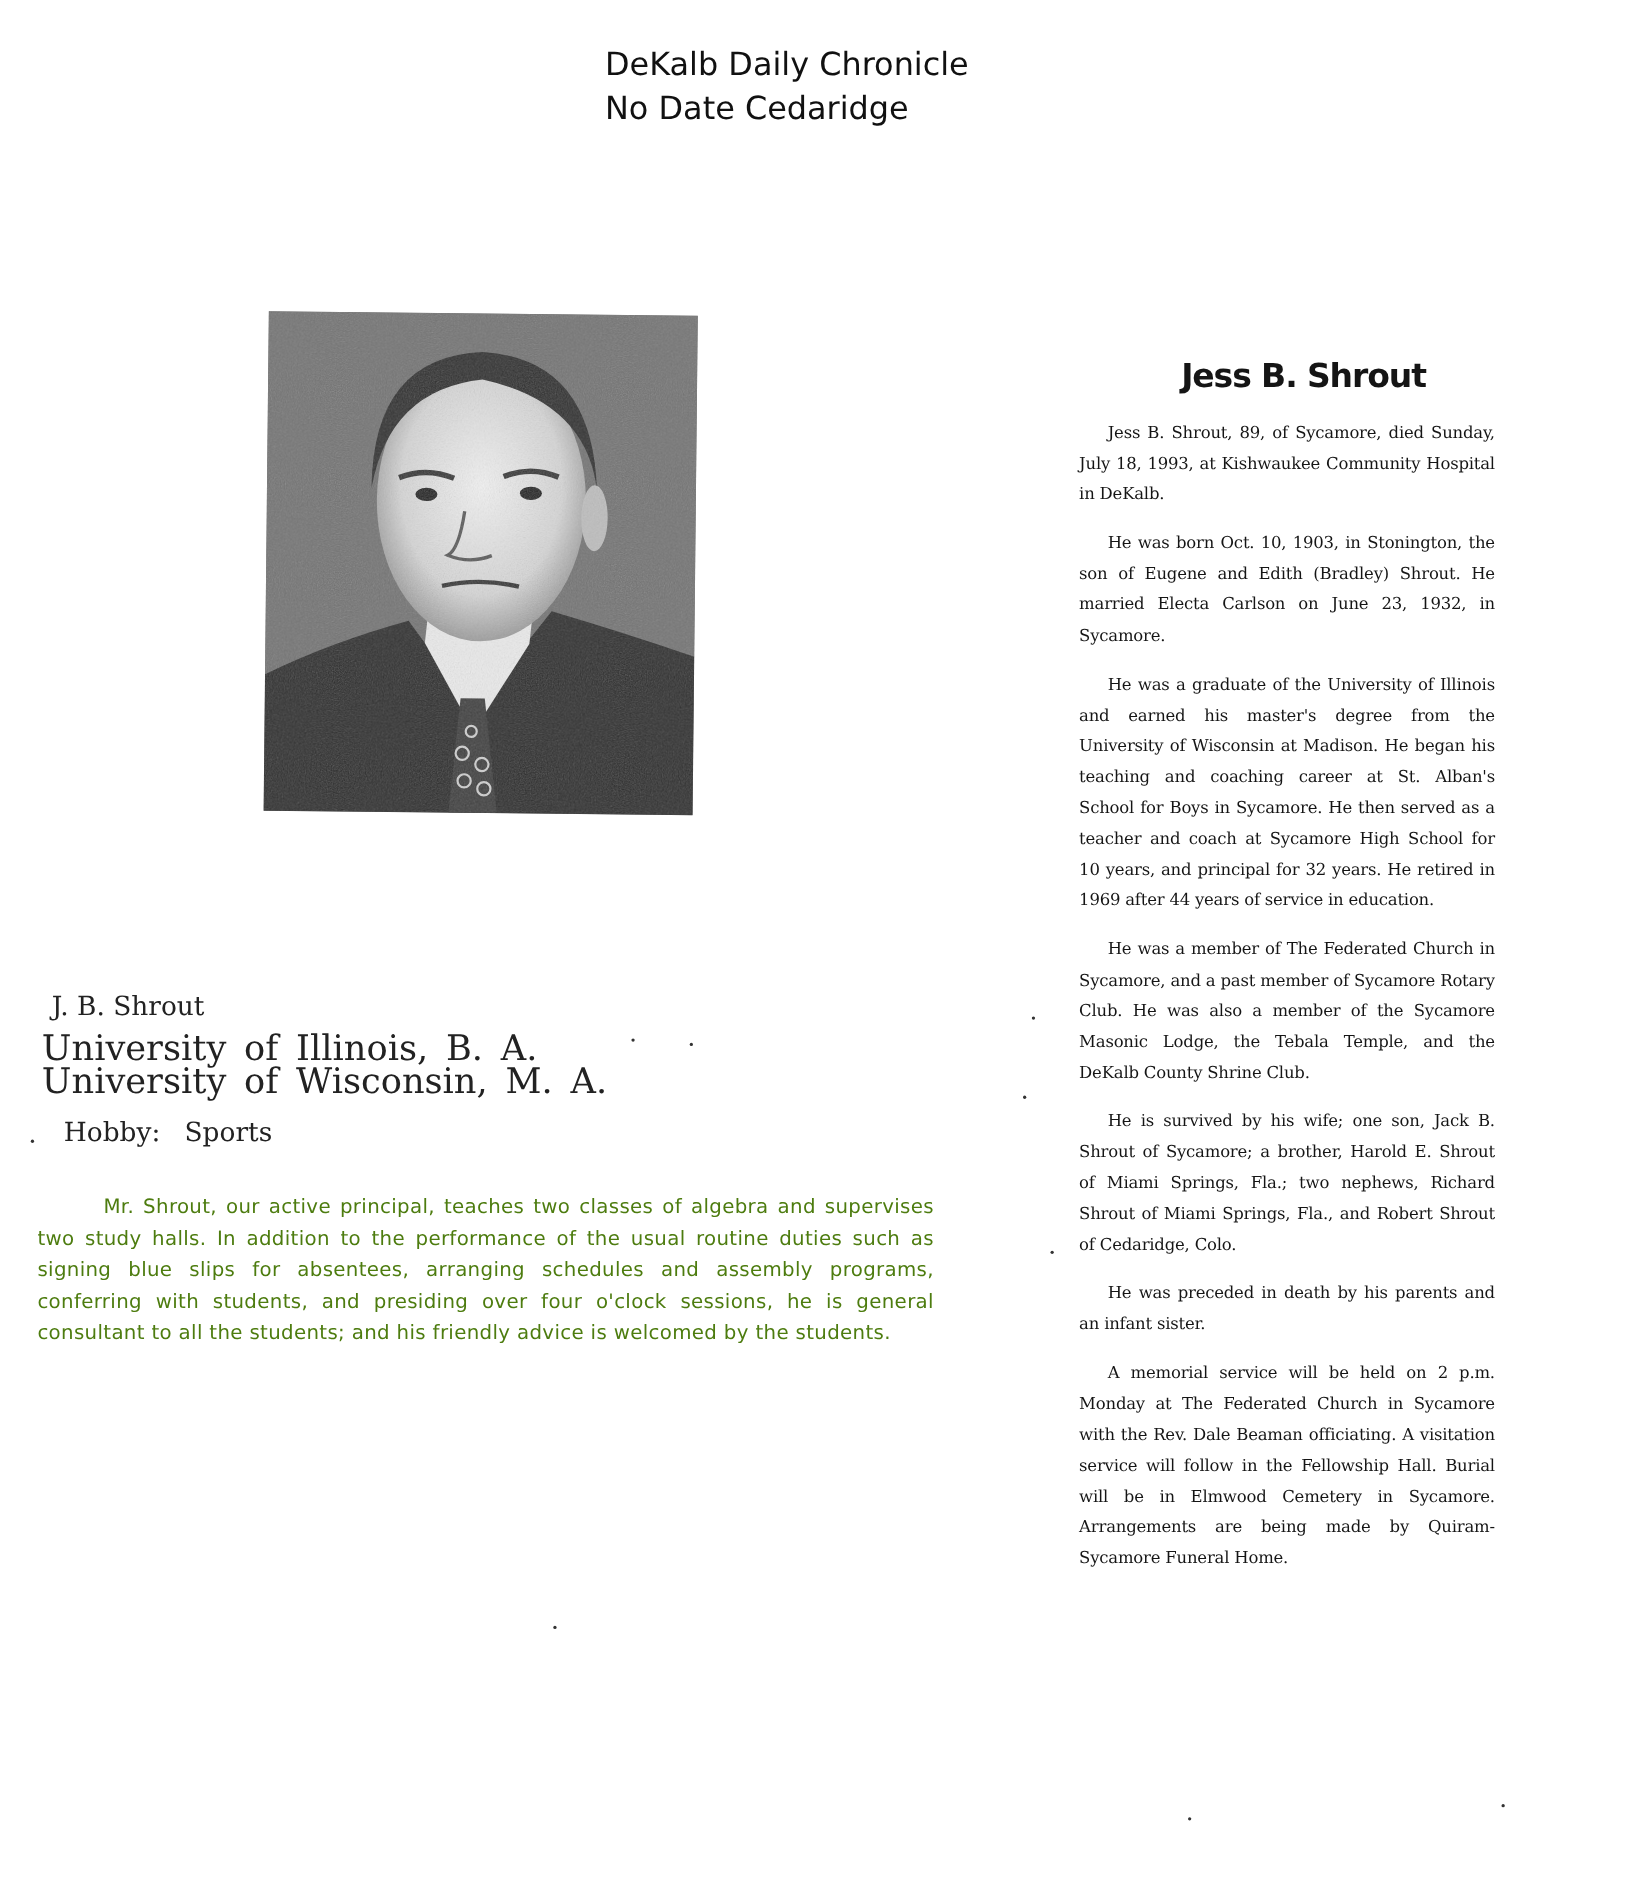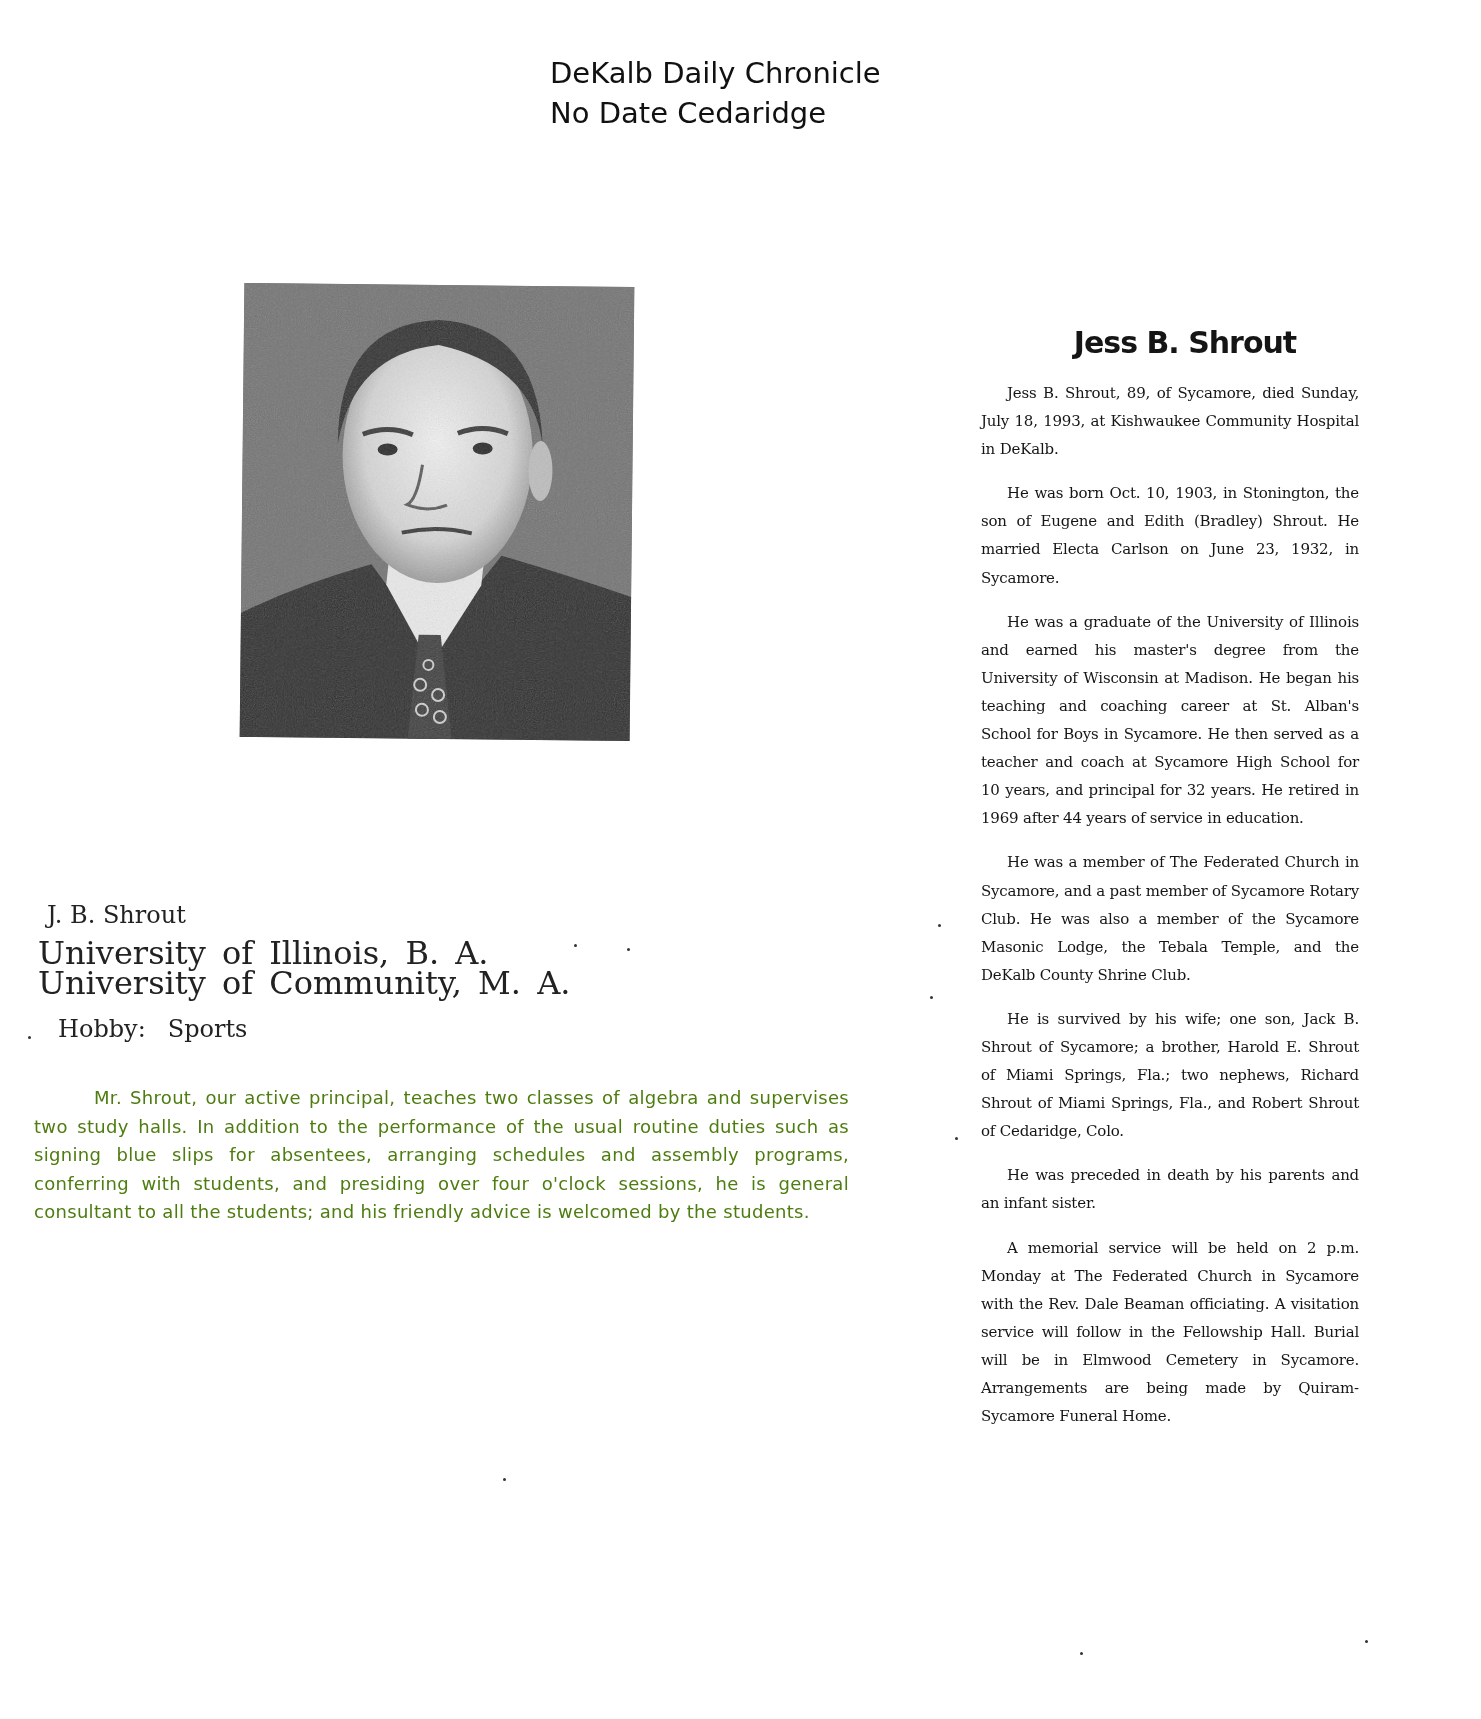--- a/index.html
+++ b/index.html
@@ -1,17 +1,17 @@
 <!DOCTYPE html>
 <html><head>
 <meta charset="utf-8">
 <style>
   html, body { margin:0; padding:0; background:#ffffff; }
   body { width:1481px; height:1719px; position:relative; overflow:hidden; color:#111; }
-  .header { position:absolute; left:550px; top:38px; font-family:"DejaVu Sans", sans-serif; font-size:29px; line-height:40px; color:#111;margin-top:15px; }
+  .header { position:absolute; left:550px; top:38px; font-family:"DejaVu Sans", sans-serif; font-size:29px; line-height:40px; color:#111; }
   .header div { white-space:nowrap; }
 
   .photo { position:absolute; left:242px; top:285px; width:390px; height:454px; background:#6f6f6f; overflow:hidden; transform:rotate(0.6deg); }
   .photo svg { width:100%; height:100%; display:block; }
 
   .yearbook { position:absolute; left:34px; top:900px; width:820px; font-family:"DejaVu Serif", serif; color:#222; }
   .yb-name { font-size:24px; line-height:30px; margin-left:13px; }
   .yb-degrees { margin-top:8px; font-size:32px; line-height:30px; margin-left:4px; word-spacing:6px; }
   .yb-hobby { margin-top:16px; font-size:24px; line-height:30px; }
   .yb-hobby .lbl { margin-right:22px;margin-left:24px; }
@@ -68,21 +68,21 @@
     <path d="M180 180 Q175 215 165 220 Q185 228 205 220" stroke="#555" stroke-width="3" fill="none"></path>
     <path d="M160 248 Q195 240 230 248" stroke="#333" stroke-width="4" fill="none"></path>
     <rect width="390" height="454" filter="url(#grain)"></rect>
   </svg>
 </div>
 
 <div class="yearbook">
   <div class="yb-name">J. B. Shrout</div>
   <div class="yb-degrees">
     <div>University of Illinois, B. A.</div>
-    <div>University of Community, M. A.</div>
+    <div>University of Wisconsin, M. A.</div>
   </div>
   <div class="yb-hobby">
     <span class="lbl">Hobby:</span><span>Sports</span>
   </div>
   <div class="yb-para">Mr. Shrout, our active principal, teaches two classes of algebra and supervises two study halls.  In addition to the performance of the usual routine duties such as signing blue slips for absentees, arranging schedules and assembly programs, conferring with students, and presiding over four o'clock sessions, he is general consultant to all the students; and his friendly advice is welcomed by the students.</div>
 </div>
 
 <div class="obit">
   <div class="obit-title">Jess B. Shrout</div>
   <p>Jess B. Shrout, 89, of Sycamore, died Sunday, July 18, 1993, at Kishwaukee Community Hospital in DeKalb.</p>

